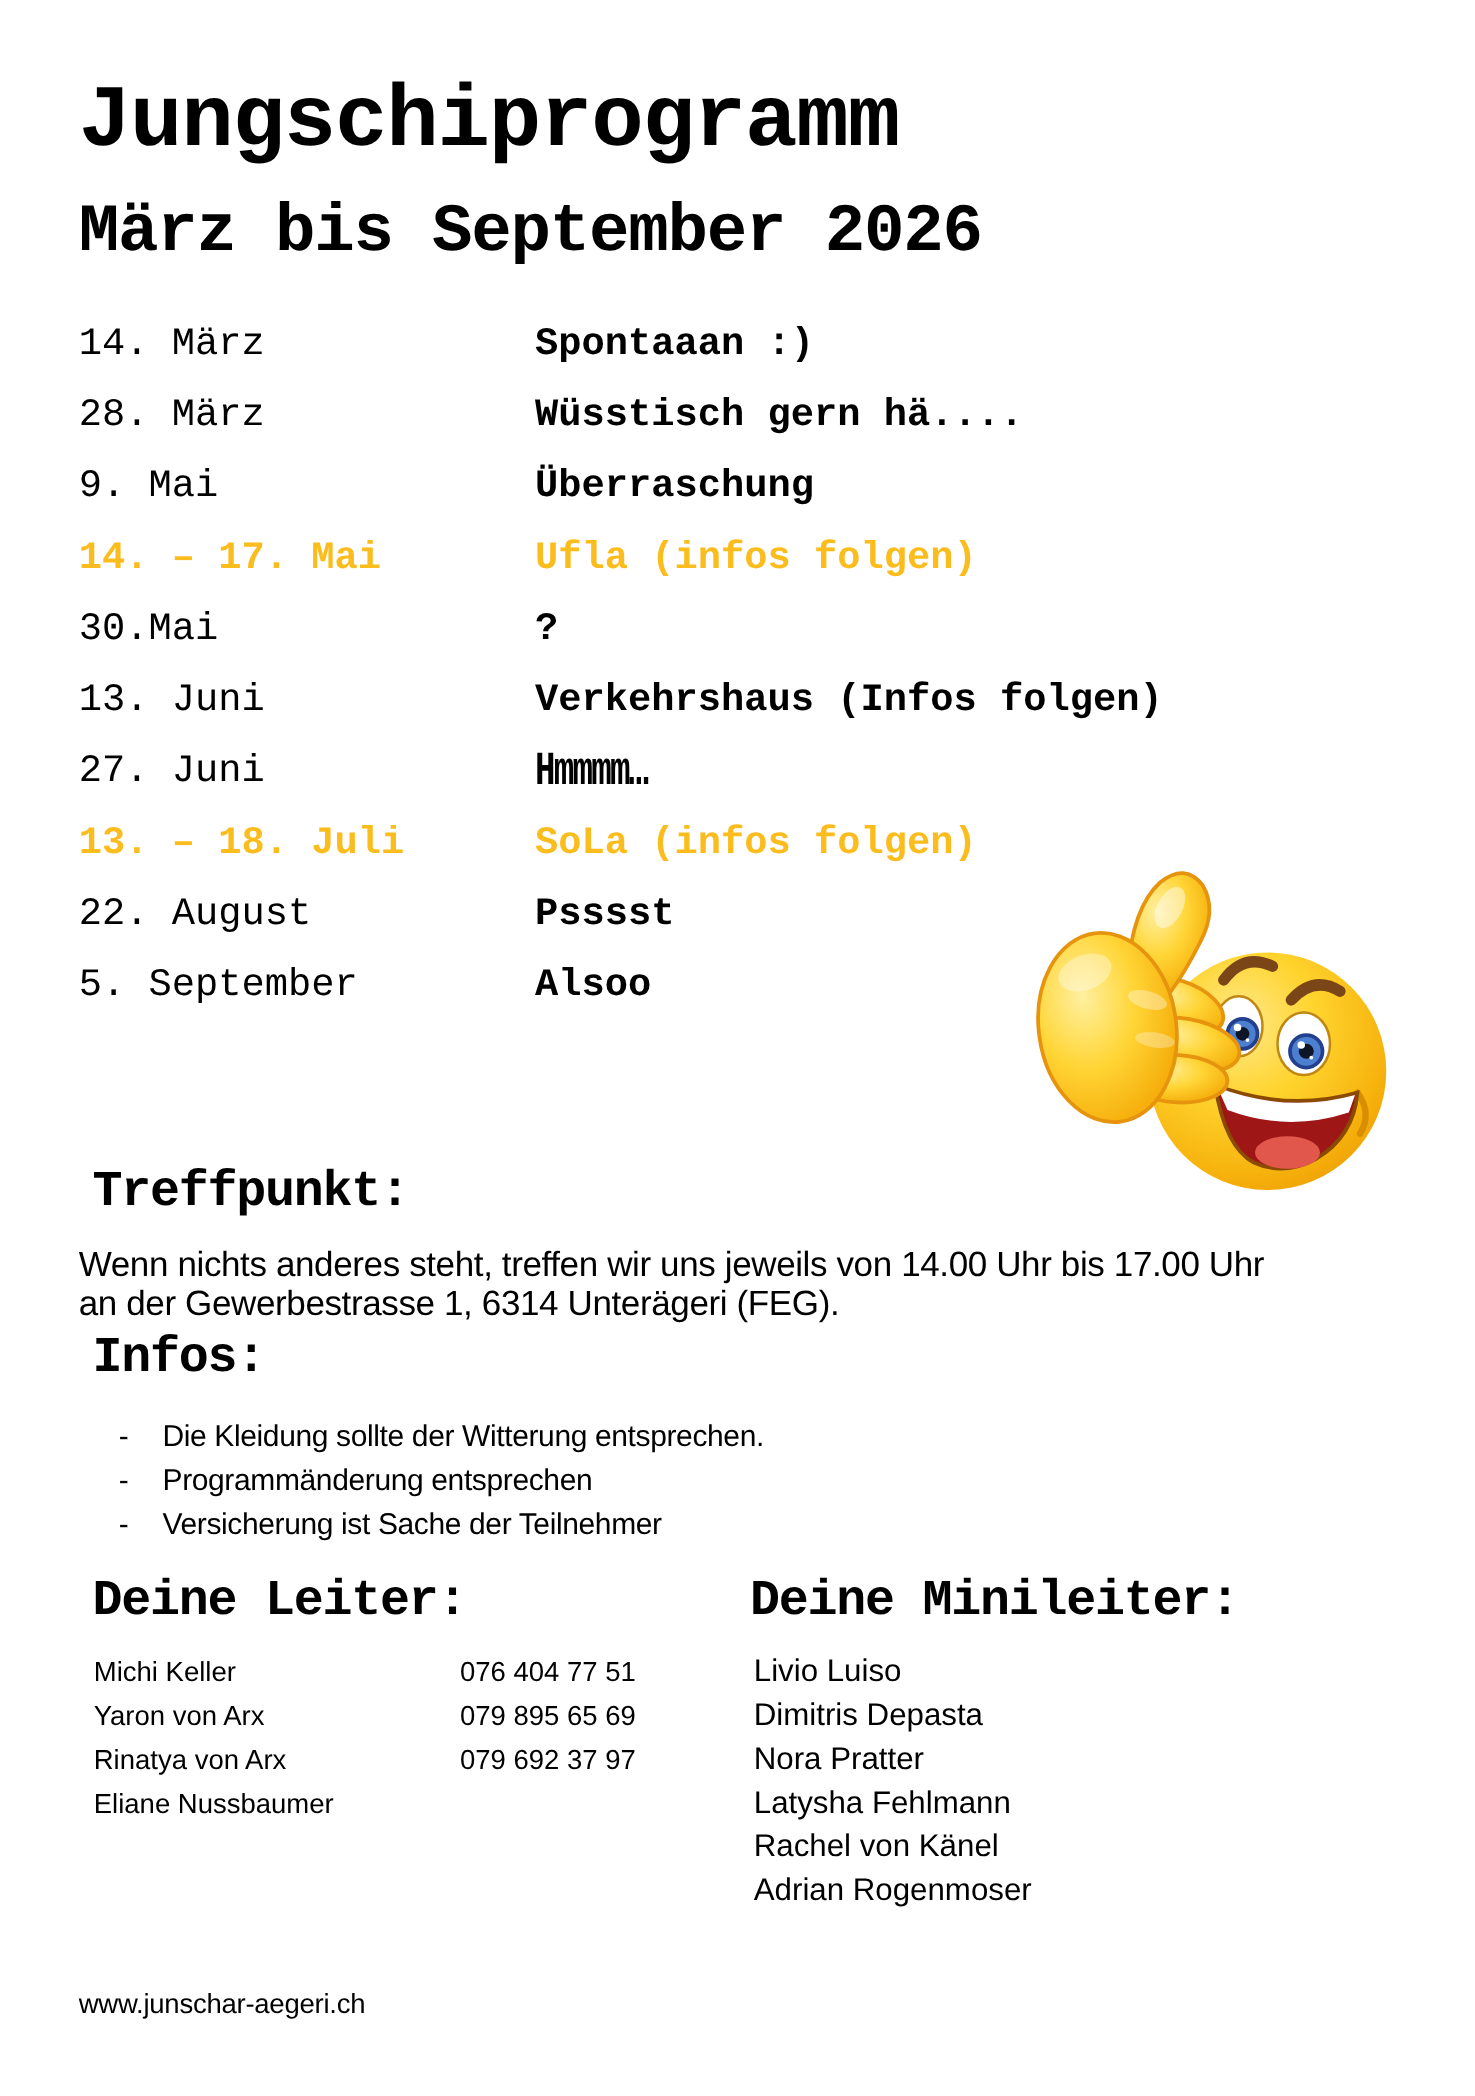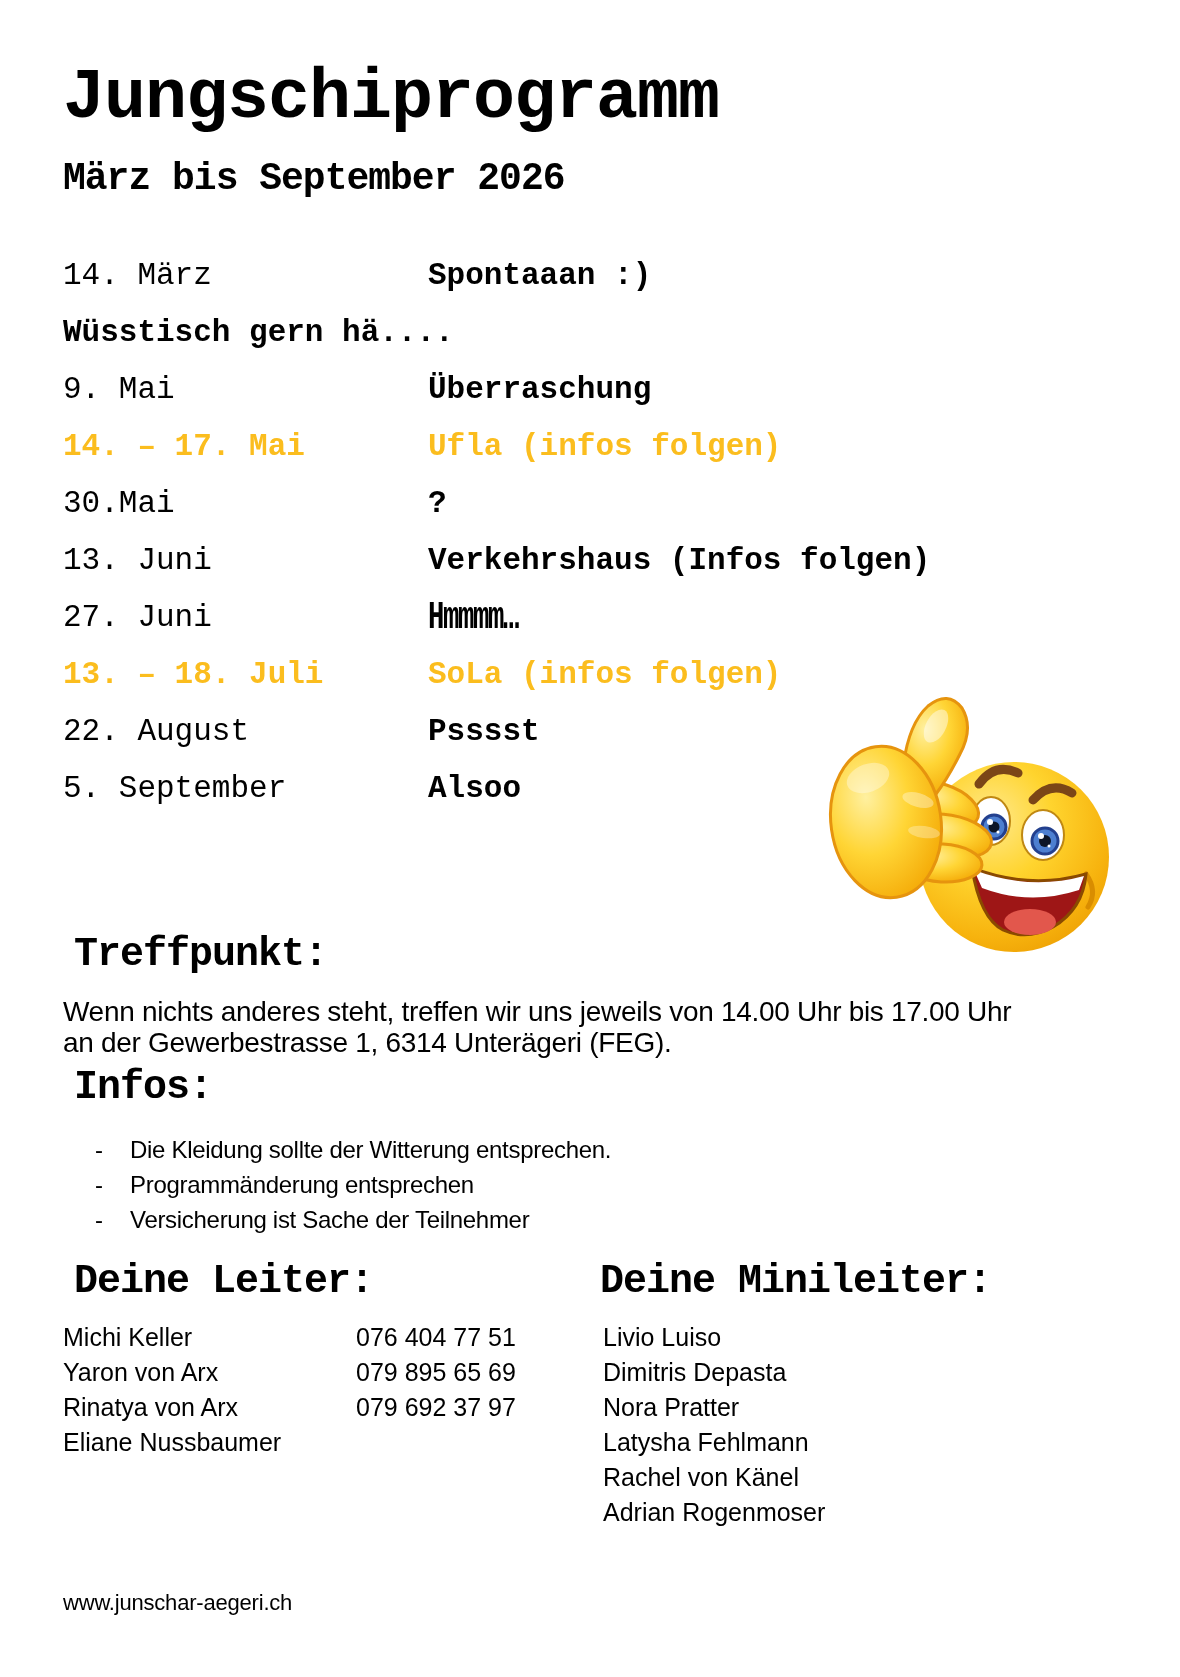--- a/index.html
+++ b/index.html
@@ -15,21 +15,21 @@
 
   .title {
     position:absolute; left:63px; top:64px;
     font-family:"Liberation Mono", monospace;
     font-weight:bold; font-size:70px; line-height:1; letter-spacing:-1px;
     white-space:nowrap;
   }
   .subtitle {
     position:absolute; left:63px; top:160px;
     font-family:"Liberation Mono", monospace;
-    font-weight:bold; font-size:38px; line-height:1; letter-spacing:-1px;
+    font-weight:bold; font-size:54px; line-height:1; letter-spacing:-1px;
     white-space:nowrap;
   }
 
   .schedule { position:absolute; left:63px; top:247px; width:1000px; }
   .srow {
     display:flex; align-items:center; height:57px;
     font-family:"Liberation Mono", monospace;
     font-size:31px; line-height:1; white-space:nowrap;
   }
   .srow .date  { display:inline-block; width:365px; font-weight:normal; }
@@ -54,21 +54,21 @@
 
   .treff-body {
     position:absolute; left:63px; top:996px; width:985px;
     font-size:28px; line-height:31px; letter-spacing:-0.3px;
   }
 
   .infos-list { position:absolute; left:95px; top:1132px; font-size:24px; letter-spacing:-0.3px; }
   .infos-item { display:flex; height:35px; align-items:center; }
   .infos-item .dash { width:35px; }
 
-  .leiter-list { position:absolute; left:63px;  top:1320px; font-size:25px; }
+  .leiter-list { position:absolute; left:75px;  top:1320px; font-size:22px; }
   .mini-list   { position:absolute; left:603px; top:1320px; font-size:25px; }
   .prow { display:flex; height:35px; align-items:center; }
   .prow .pname { width:293px; }
   .prow .pphone { }
   .mini-list .prow .pname { width:auto; }
 
   .footer { position:absolute; left:63px; top:1590px; font-size:22px; letter-spacing:-0.2px; }
 
   .smiley { position:absolute; left:790px; top:650px; width:330px; height:310px; }
 </style>
@@ -79,20 +79,21 @@
 
   <div class="title">Jungschiprogramm</div>
   <div class="subtitle">März bis September 2026</div>
 
   <div class="schedule">
     <div class="srow">
       <span class="date">14. März</span>
       <span class="event">Spontaaan :)</span>
     </div>
     <div class="srow">
+      <span class="date">28. März</span>
       <span class="event">Wüsstisch gern hä....</span>
     </div>
     <div class="srow">
       <span class="date">9. Mai</span>
       <span class="event">Überraschung</span>
     </div>
     <div class="srow hl">
       <span class="date">14. – 17. Mai</span>
       <span class="event">Ufla (infos folgen)</span>
     </div>

